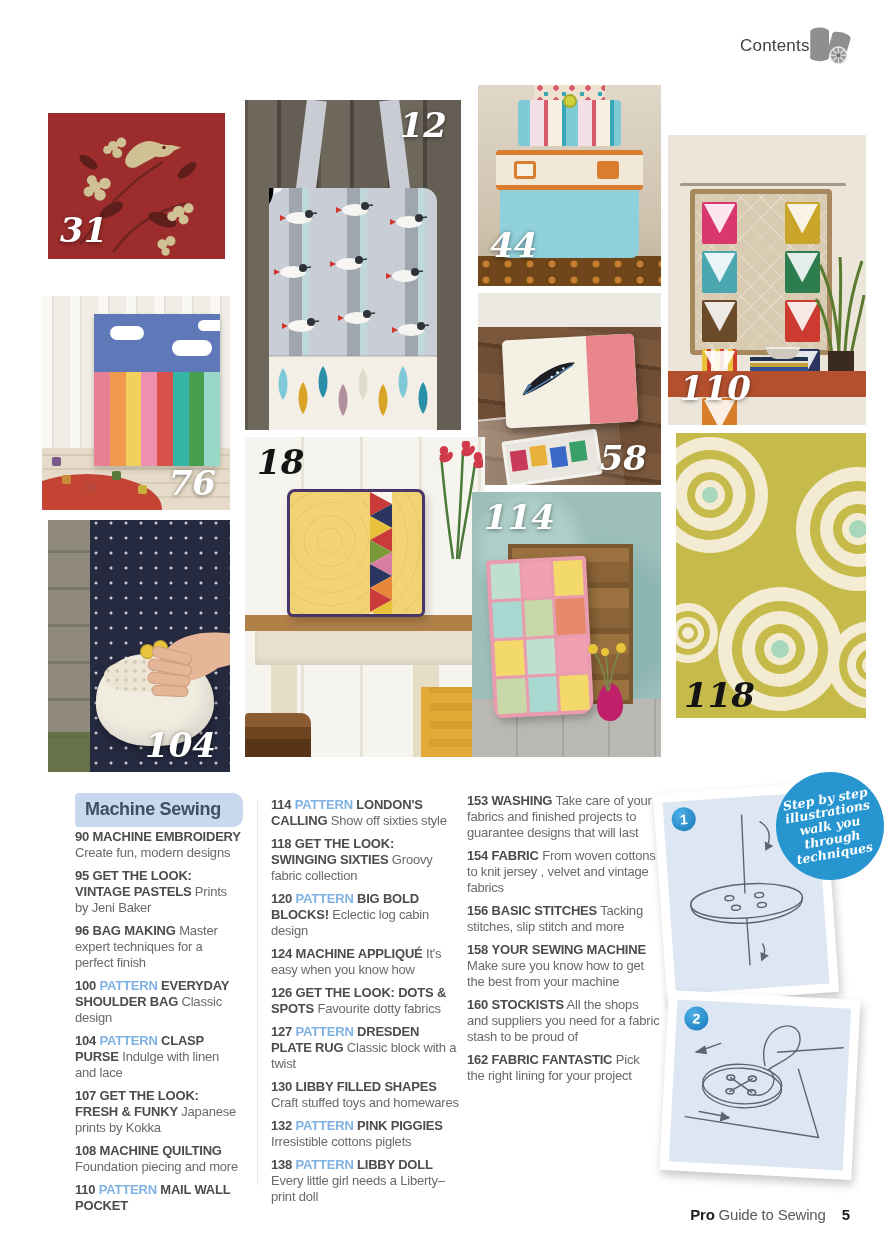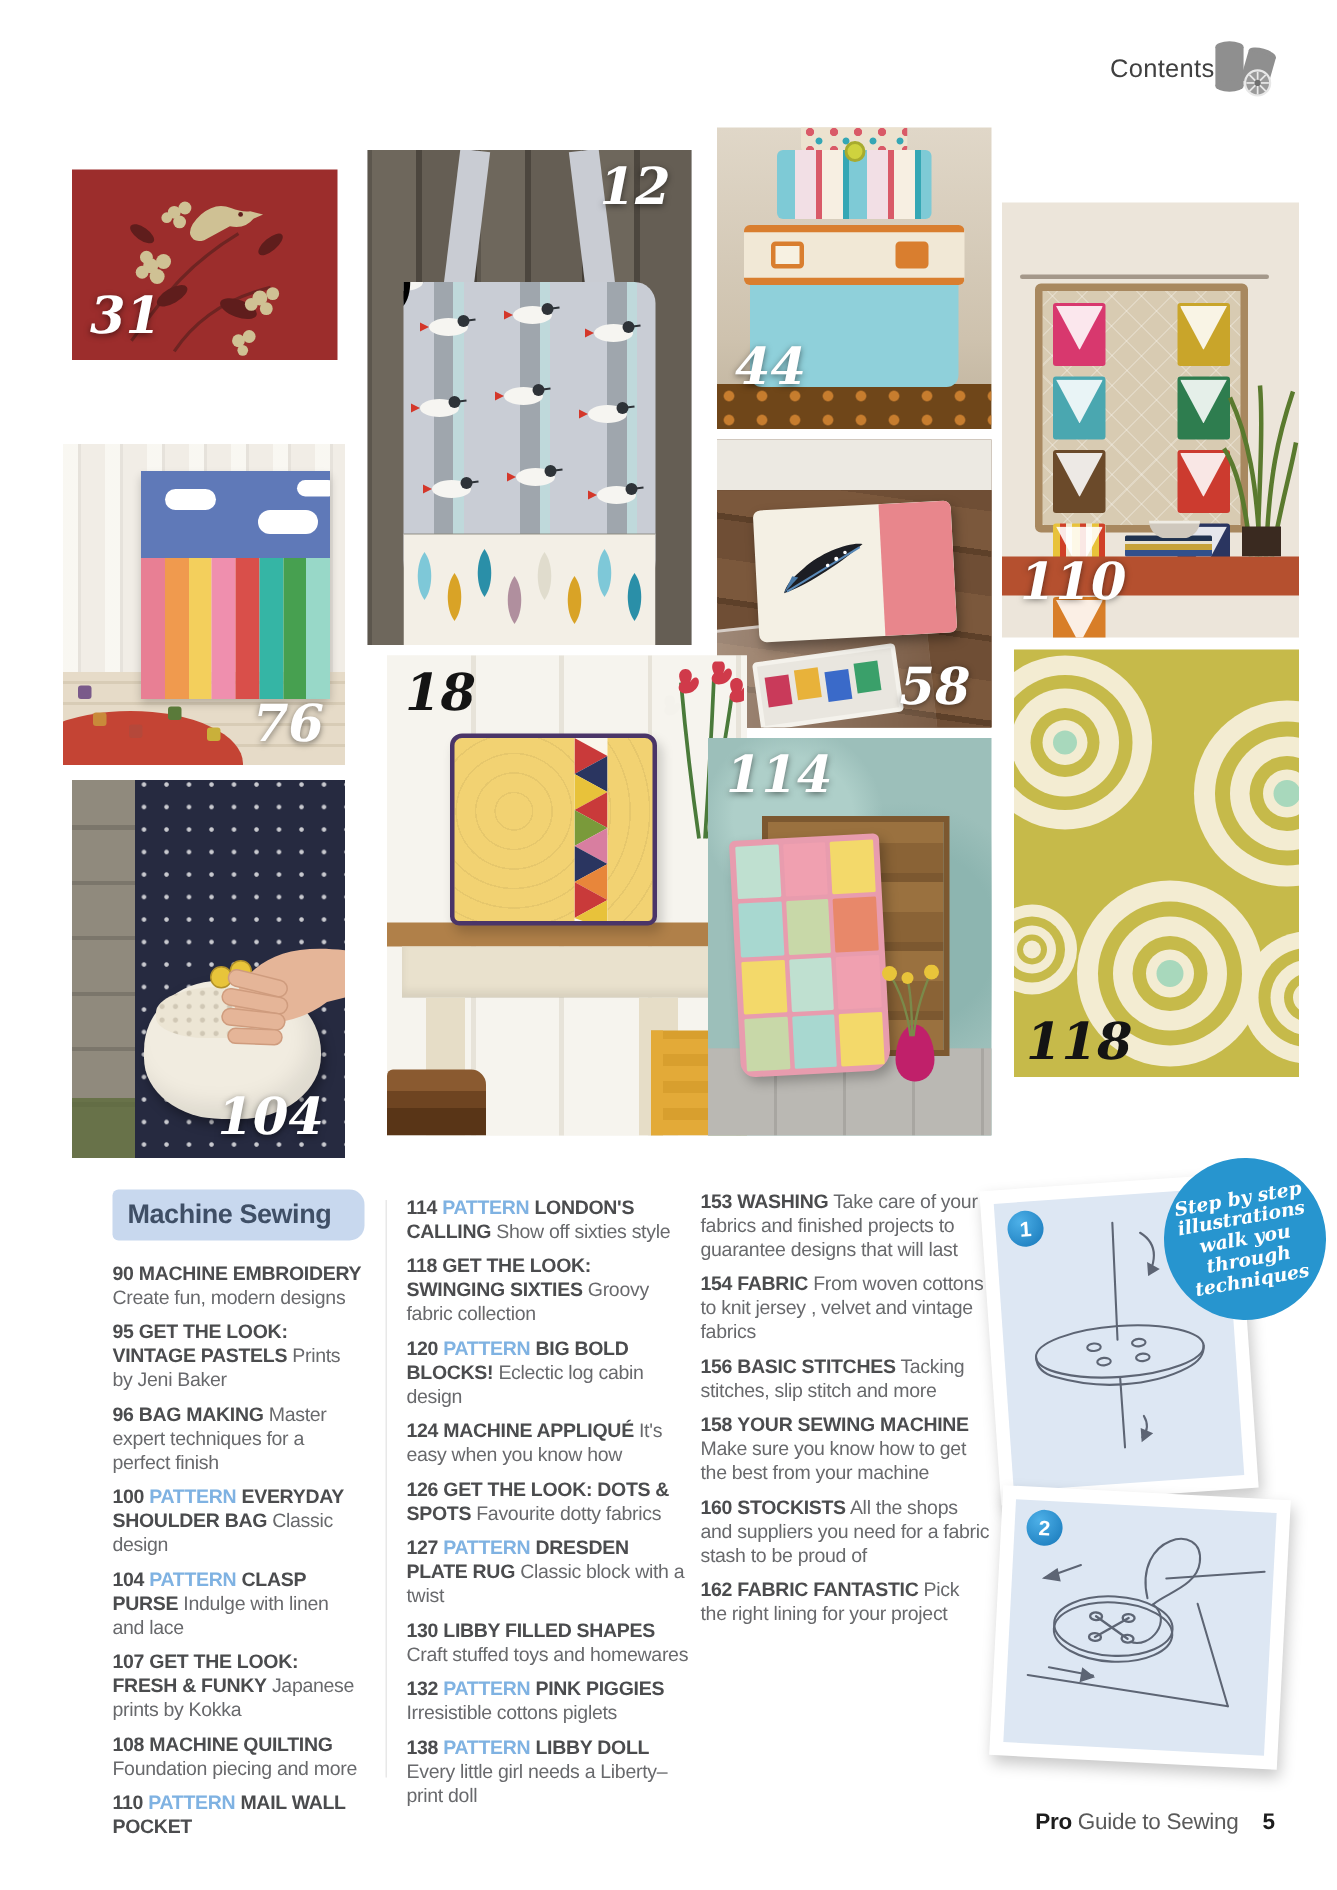--- a/index.html
+++ b/index.html
@@ -120,21 +120,21 @@
   .purse .ball { position:absolute; top:-10px; width:15px; height:15px; background:#e8c43a; border:1px solid #b3922a; border-radius:50%; }
   .ball.b1 { left:44px; } .ball.b2 { left:57px; top:-14px; }
   .hand { position:absolute; right:-4px; bottom:62px; width:120px; height:86px; }
 
   
   .toc-col { position:absolute; top:793px; }
   .col-1 { left:75px; width:168px; }
   .col-2 { left:271px; width:191px; }
   .col-3 { left:467px; width:193px; }
   .sec-heading { display:block; background:#c8d8ee; color:#3f4f66; font-size:18px; font-weight:bold; letter-spacing:-0.3px;
-                 padding:6px 8px 7px 10px; border-radius:4px 10px 10px 4px; margin-bottom:14px; }
+                 padding:6px 8px 7px 10px; border-radius:4px 10px 10px 4px; margin-bottom:2px; }
   .entry { margin:0 0 7px; font-size:13px; line-height:16px; letter-spacing:-0.2px; color:#4b4c4e; cursor:pointer; }
   .entry .num { font-weight:bold; color:#4b4c4e; }
   .entry .tag { font-weight:bold; color:#7fb2e2; }
   .entry .title { font-weight:bold; color:#4b4c4e; }
   .entry .desc { font-weight:normal; color:#68696c; }
   .col-rule { position:absolute; top:800px; width:1px; height:385px; background:#e8e8e8; }
   .rule-1 { left:257px; } 
 
   
   .sketch-card { position:absolute; background:#fff; padding:9px; box-shadow:2px 5px 10px rgba(0,0,0,.22); }
@@ -180,21 +180,21 @@
           <line x1="-5.2" y1="-5.2" x2="5.2" y2="5.2"></line>
             <line x1="5.2" y1="-5.2" x2="-5.2" y2="5.2"></line>
           <line x1="0" y1="-7.2" x2="0" y2="7.2"></line>
             <line x1="-7.2" y1="0" x2="7.2" y2="0"></line>
         </g>
         <circle r="2" fill="#6f6f6f"></circle>
       </g>
     </svg>
   </div>
 
-  <div class="photo p31" style="left:48px;top:113px;width:177px;height:127px;">
+  <div class="photo p31" style="left:48px;top:113px;width:177px;height:146px;">
     <svg viewBox="0 0 177 178">
       <g stroke="#6e2422" stroke-width="3" fill="none">
         <path d="M20,160 C50,120 70,90 120,60"></path>
           <path d="M60,170 C80,140 110,120 150,110"></path>
       </g>
       <g fill="#5f1d1c">
         <ellipse cx="58" cy="118" rx="16" ry="7" transform="rotate(-30 58 118)"></ellipse>
         <ellipse cx="120" cy="130" rx="18" ry="8" transform="rotate(20 120 130)"></ellipse>
         <ellipse cx="150" cy="70" rx="14" ry="6" transform="rotate(-40 150 70)"></ellipse>
         <ellipse cx="30" cy="60" rx="13" ry="6" transform="rotate(35 30 60)"></ellipse>
@@ -381,21 +381,21 @@
         <line x1="6" y1="33" x2="56" y2="6" stroke="#5a8ab8" stroke-width="1.4"></line>
         <circle cx="40" cy="13" r="1.4" fill="#fff"></circle>
           <circle cx="46" cy="9" r="1.2" fill="#fff"></circle>
           <circle cx="34" cy="17" r="1.2" fill="#fff"></circle>
         <path d="M4,34 C8,30 10,28 14,24 l-4,-1 z" fill="#4a7aa8"></path>
       </svg>
     </div>
     <span class="photo-num n-br">58</span>
   </div>
 
-  <div class="photo p18" style="left:258px;top:437px;width:240px;height:320px;">
+  <div class="photo p18" style="left:245px;top:437px;width:240px;height:320px;">
     <div class="tabletop"></div>
     <div class="apron"></div>
     <div class="leg l1"></div>
     <div class="leg l2"></div>
     <div class="stool"></div>
     <div class="chair"></div>
     <div class="cover18">
       <div class="quiltlines"></div>
       <div class="tristrip">
         <svg viewBox="0 0 22 128" preserveAspectRatio="none">

